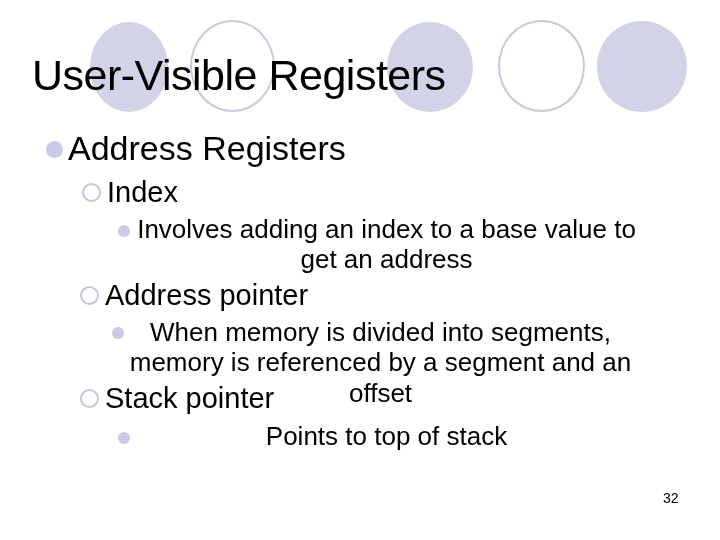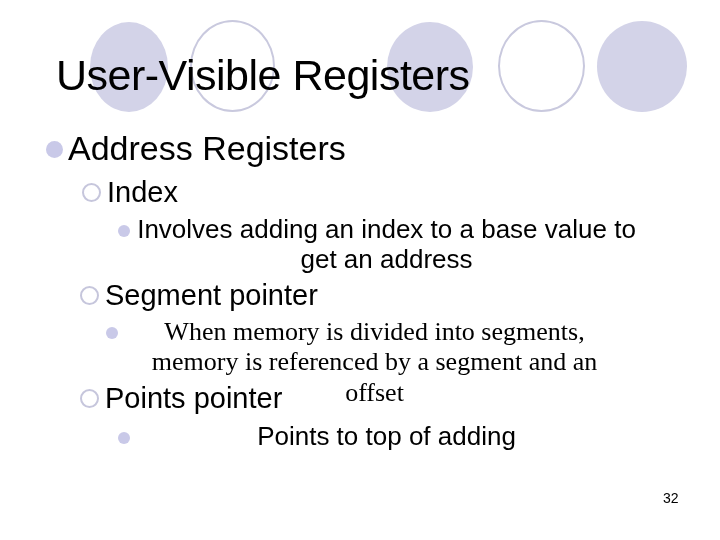--- a/index.html
+++ b/index.html
@@ -17,21 +17,21 @@
   .ellipse { position: absolute; border-radius: 50%; }
   .ellipse.filled   { background: #d3d3e8; }
   .ellipse.outlined { background: #ffffff; border: 2px solid #c9c9de; }
   .e1 { left:  90px; top: 22px; width: 78px; height: 90px; }
   .e2 { left: 190px; top: 20px; width: 81px; height: 88px; }
   .e3 { left: 387px; top: 22px; width: 86px; height: 90px; }
   .e4 { left: 498px; top: 20px; width: 83px; height: 88px; }
   .e5 { left: 597px; top: 21px; width: 90px; height: 91px; }
 
   .title {
-    position: absolute; left: 56px; top: 50px;
+    position: absolute; left: 32px; top: 50px;
     font-size: 43px; line-height: 1.2;
     letter-spacing: -0.5px;
     white-space: nowrap;
     z-index: 2;
   }
 
   
   .row { position: absolute; z-index: 2; }
   .row .txt { display: block; text-align: center; }
   .bullet { position: absolute; left: 0; border-radius: 50%; }
@@ -45,21 +45,21 @@
   .lvl2 .txt { margin-left: 25px; white-space: nowrap; }
 
   .lvl3 { font-size: 26px; line-height: 1.17; }
   .lvl3 .bullet { width: 12px; height: 12px; background: #c9c9e8; }
   .lvl3 .txt { margin-left: 16px; width: 505px; }
 
   .row-1 { left: 46px;  top: 128px; }
   .row-2 { left: 82px;  top: 175px; }  .row-2 .bullet { top: 8px; }
   .row-3 { left: 118px; top: 214px; }  .row-3 .bullet { top: 11px; }
   .row-4 { left: 80px;  top: 278px; }  .row-4 .bullet { top: 8px; }
-  .row-5 { left: 106px; top: 317px; font-family: Liberation Serif, serif; }  .row-5 .bullet { top: 10px; }
+  .row-5 { left: 112px; top: 317px; }  .row-5 .bullet { top: 10px; }
   .row-6 { left: 80px;  top: 381px; }  .row-6 .bullet { top: 8px; }
   .row-7 { left: 118px; top: 421px; }  .row-7 .bullet { top: 11px; }
 
   .page-number {
     position: absolute; left: 663px; top: 491px;
     font-size: 14px; line-height: 1; z-index: 2;
   }
 </style>
 </head>
 <body>
@@ -84,33 +84,33 @@
     <span class="txt">Index</span>
   </div>
 
   <div class="row lvl3 row-3">
     <span class="bullet"></span>
     <span class="txt">Involves adding an index to a base value to get an address</span>
   </div>
 
   <div class="row lvl2 row-4">
     <span class="bullet"></span>
-    <span class="txt">Segment pointer</span>
+    <span class="txt">Address pointer</span>
   </div>
 
   <div class="row lvl3 row-5">
     <span class="bullet"></span>
     <span class="txt">When memory is divided into segments, memory is referenced by a segment and an offset</span>
   </div>
 
   <div class="row lvl2 row-6">
     <span class="bullet"></span>
-    <span class="txt">Points pointer</span>
+    <span class="txt">Stack pointer</span>
   </div>
 
   <div class="row lvl3 row-7">
     <span class="bullet"></span>
-    <span class="txt">Points to top of adding</span>
+    <span class="txt">Points to top of stack</span>
   </div>
 
   <div class="page-number">32</div>
 
 </div>
 
 </body></html>

